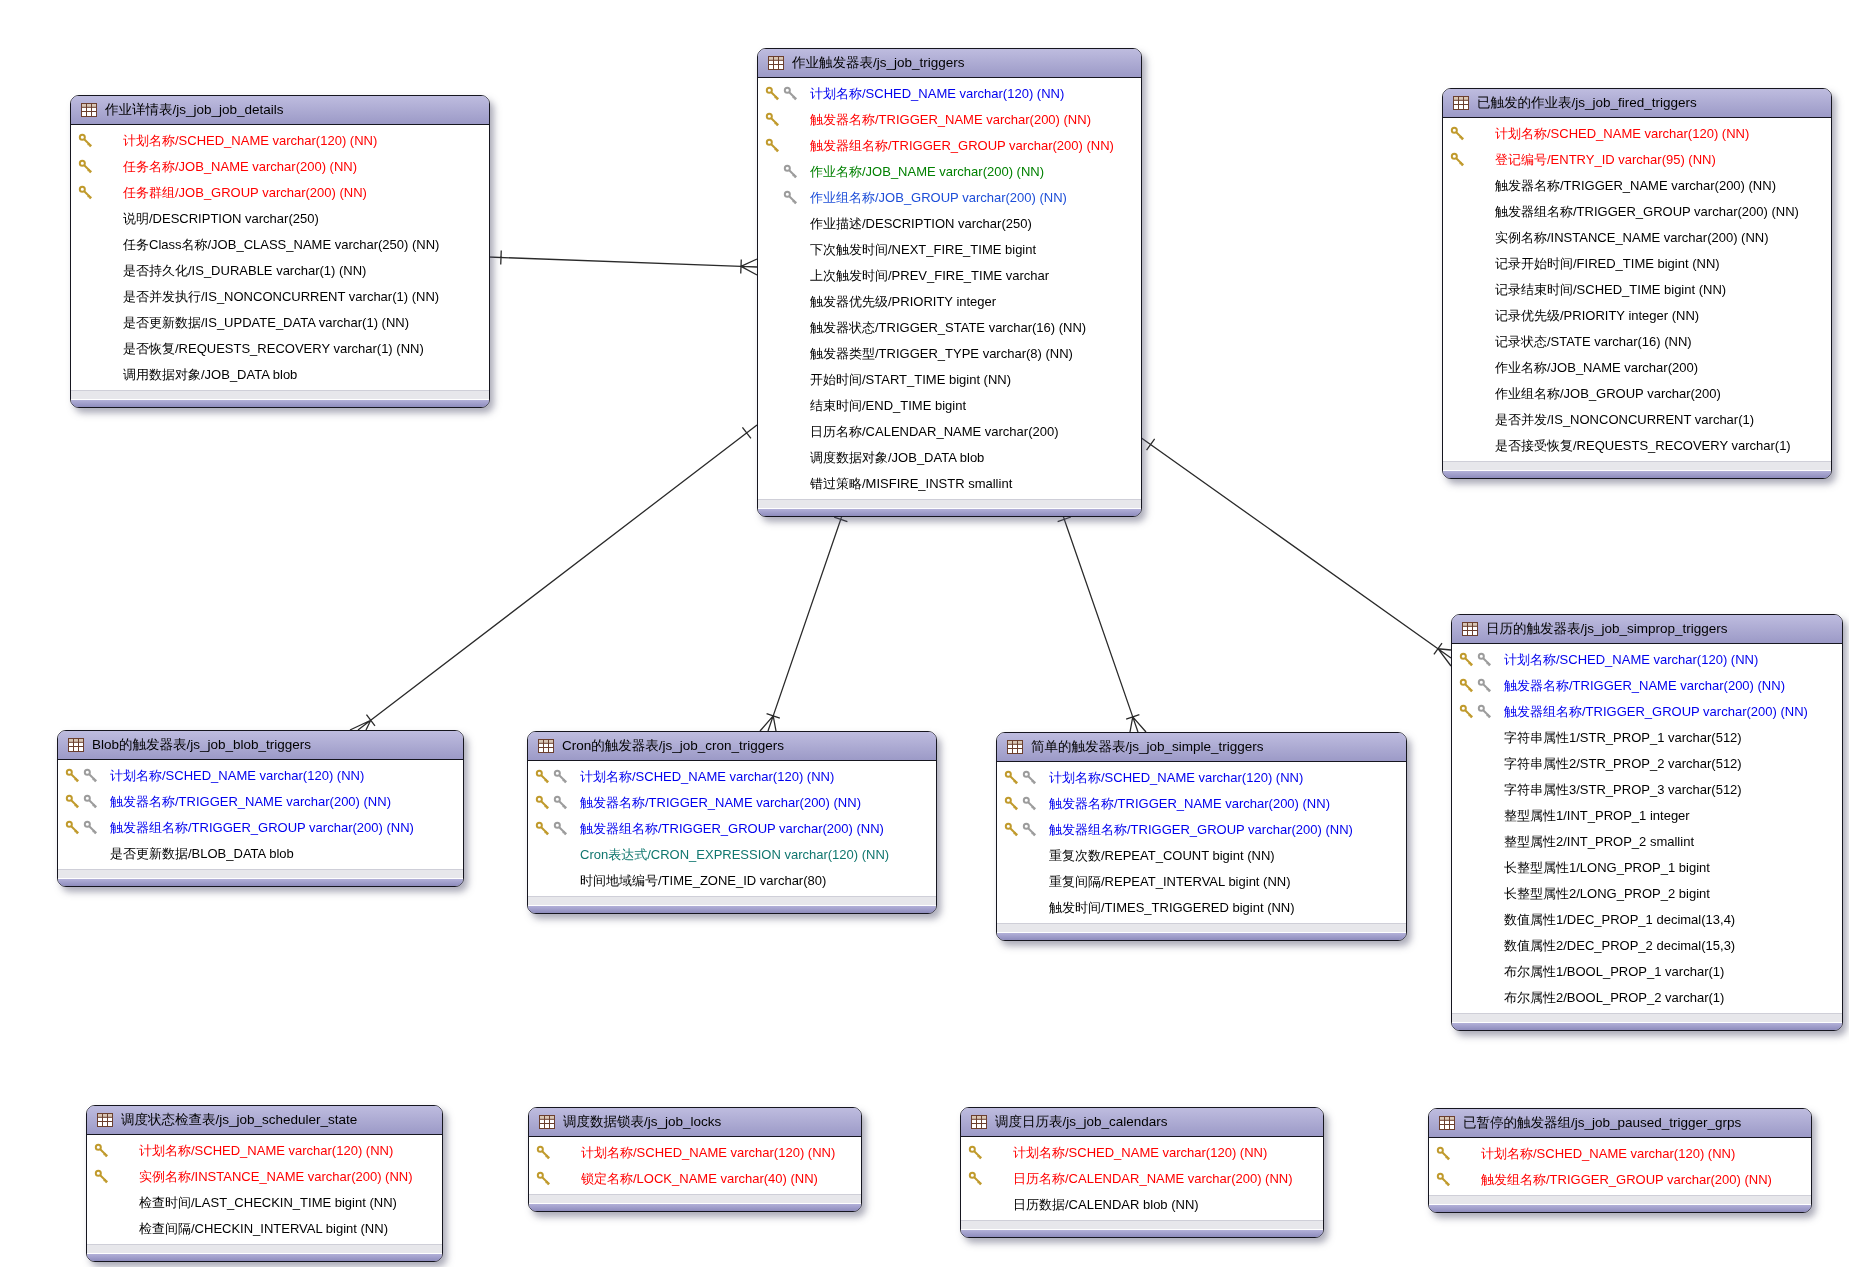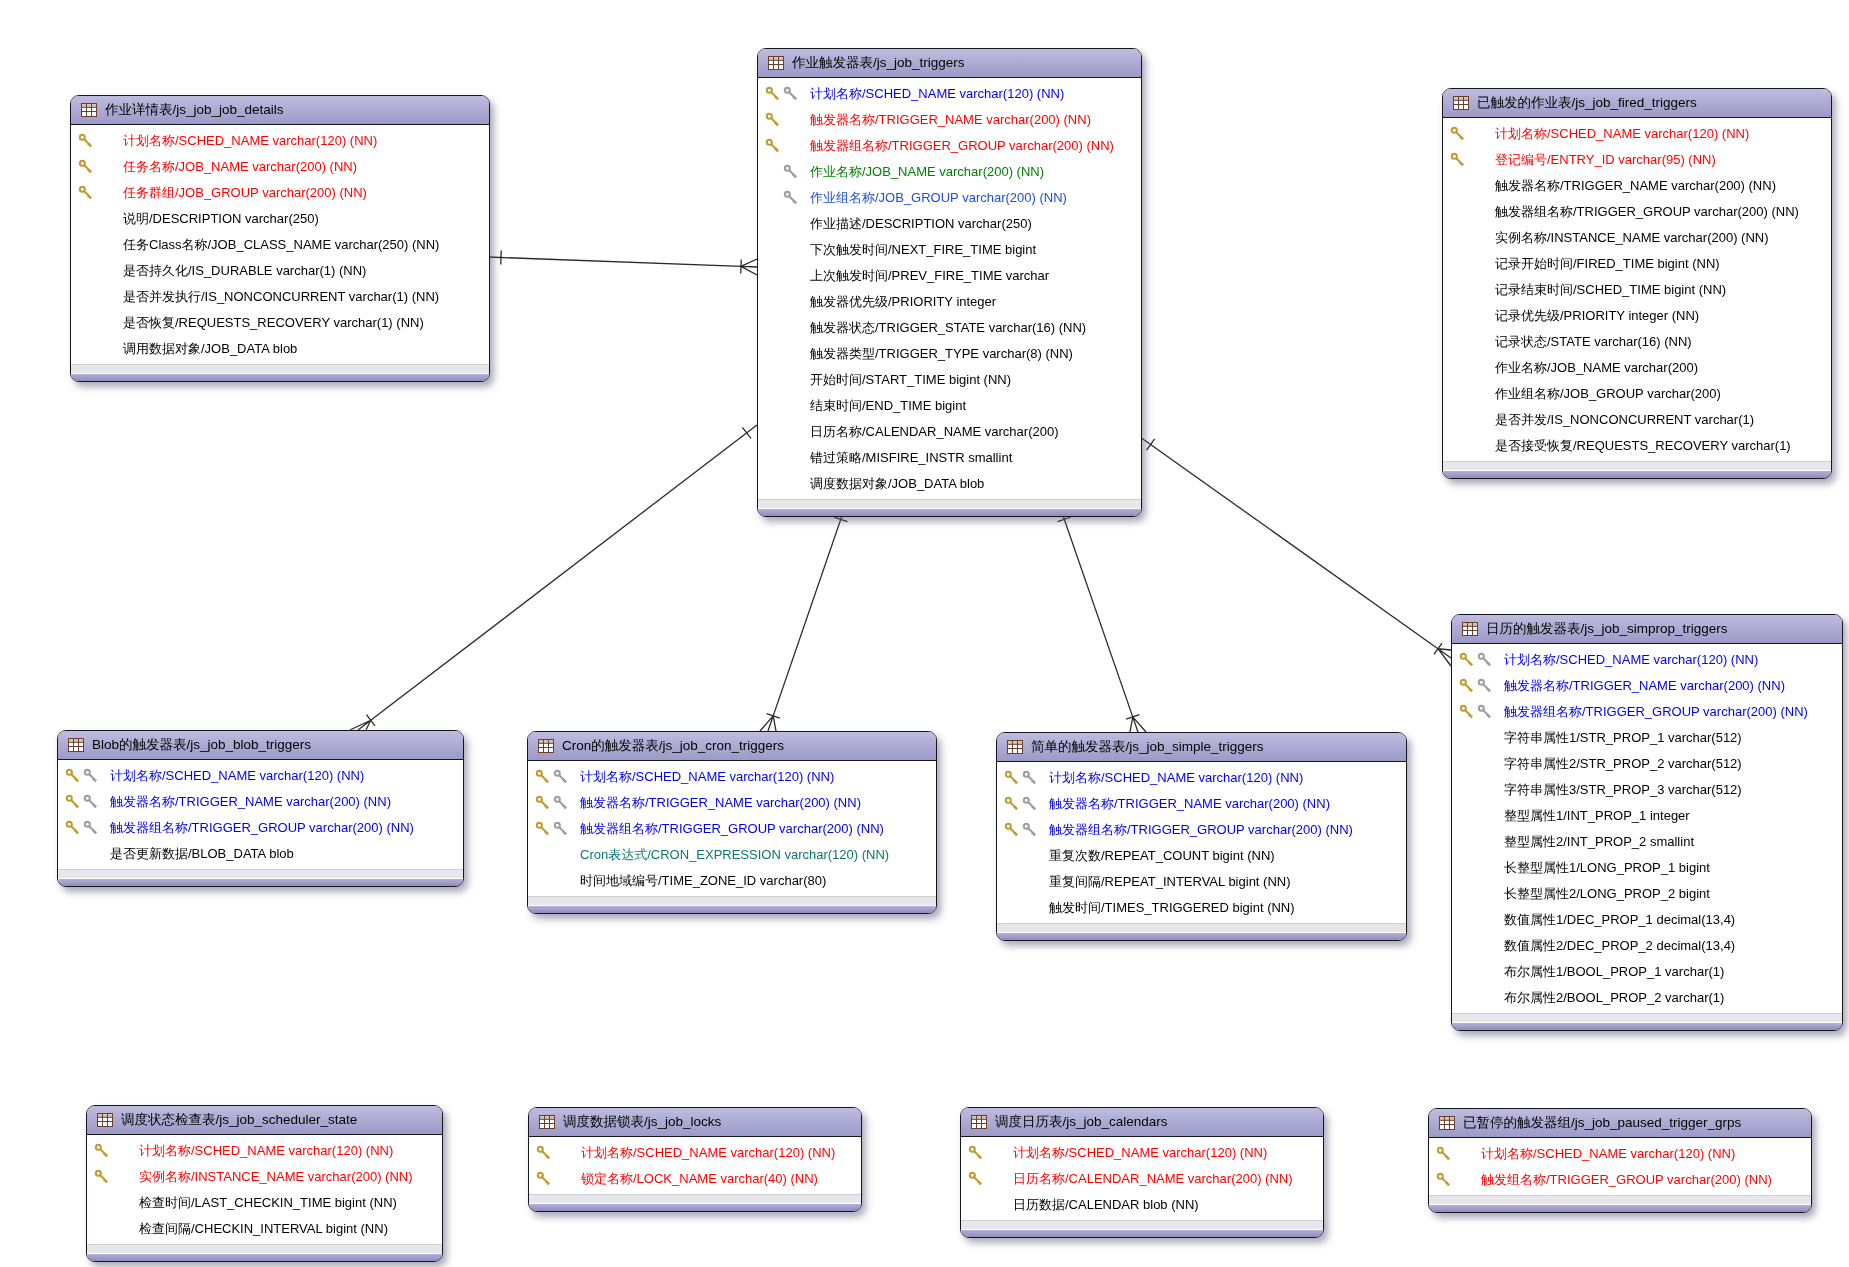--- a/index.html
+++ b/index.html
@@ -107,20 +107,24 @@
         <div class="er-row">
           <span class="er-keys"></span>
           <span class="er-text" style="color: rgb(0, 0, 0);">是否持久化/IS_DURABLE varchar(1) (NN)</span>
         </div>
         <div class="er-row">
           <span class="er-keys"></span>
           <span class="er-text" style="color: rgb(0, 0, 0);">是否并发执行/IS_NONCONCURRENT varchar(1) (NN)</span>
         </div>
         <div class="er-row">
           <span class="er-keys"></span>
+          <span class="er-text" style="color: rgb(0, 0, 0);">是否更新数据/IS_UPDATE_DATA varchar(1) (NN)</span>
+        </div>
+        <div class="er-row">
+          <span class="er-keys"></span>
           <span class="er-text" style="color: rgb(0, 0, 0);">是否恢复/REQUESTS_RECOVERY varchar(1) (NN)</span>
         </div>
         <div class="er-row">
           <span class="er-keys"></span>
           <span class="er-text" style="color: #000000;">调用数据对象/JOB_DATA blob</span>
         </div>
       </div>
       <div class="er-footer-gray"></div>
       <div class="er-footer-bar"></div>
     </div>
@@ -230,26 +234,26 @@
         <div class="er-row">
           <span class="er-keys"></span>
           <span class="er-text" style="color: rgb(0, 0, 0);">结束时间/END_TIME bigint</span>
         </div>
         <div class="er-row">
           <span class="er-keys"></span>
           <span class="er-text" style="color: rgb(0, 0, 0);">日历名称/CALENDAR_NAME varchar(200)</span>
         </div>
         <div class="er-row">
           <span class="er-keys"></span>
+          <span class="er-text" style="color: rgb(0, 0, 0);">调度数据对象/JOB_DATA blob</span>
+        </div>
+        <div class="er-row">
+          <span class="er-keys"></span>
           <span class="er-text" style="color: rgb(0, 0, 0);">错过策略/MISFIRE_INSTR smallint</span>
         </div>
-        <div class="er-row">
-          <span class="er-keys"></span>
-          <span class="er-text" style="color: rgb(0, 0, 0);">调度数据对象/JOB_DATA blob</span>
-        </div>
       </div>
       <div class="er-footer-gray"></div>
       <div class="er-footer-bar"></div>
     </div>
     <div class="er-table" style="left: 1442px; top: 88px; width: 388px;">
       <div class="er-header">
         <span style="display: inline-flex;">
           <svg width="16" height="14" viewBox="0 0 16 14">
             <rect x="0.5" y="0.5" width="15" height="13" fill="#ffffff" stroke="#6b3f2e"></rect>
             <rect x="0.5" y="0.5" width="15" height="3.8" fill="#d8c6b4" stroke="#6b3f2e"></rect>
@@ -654,21 +658,21 @@
         <div class="er-row">
           <span class="er-keys"></span>
           <span class="er-text" style="color: rgb(0, 0, 0);">长整型属性2/LONG_PROP_2 bigint</span>
         </div>
         <div class="er-row">
           <span class="er-keys"></span>
           <span class="er-text" style="color: rgb(0, 0, 0);">数值属性1/DEC_PROP_1 decimal(13,4)</span>
         </div>
         <div class="er-row">
           <span class="er-keys"></span>
-          <span class="er-text" style="color: rgb(0, 0, 0);">数值属性2/DEC_PROP_2 decimal(13,4)</span>
+          <span class="er-text" style="color: rgb(0, 0, 0);">数值属性2/DEC_PROP_2 decimal(15,3)</span>
         </div>
         <div class="er-row">
           <span class="er-keys"></span>
           <span class="er-text" style="color: rgb(0, 0, 0);">布尔属性1/BOOL_PROP_1 varchar(1)</span>
         </div>
         <div class="er-row">
           <span class="er-keys"></span>
           <span class="er-text" style="color: rgb(0, 0, 0);">布尔属性2/BOOL_PROP_2 varchar(1)</span>
         </div>
       </div>

